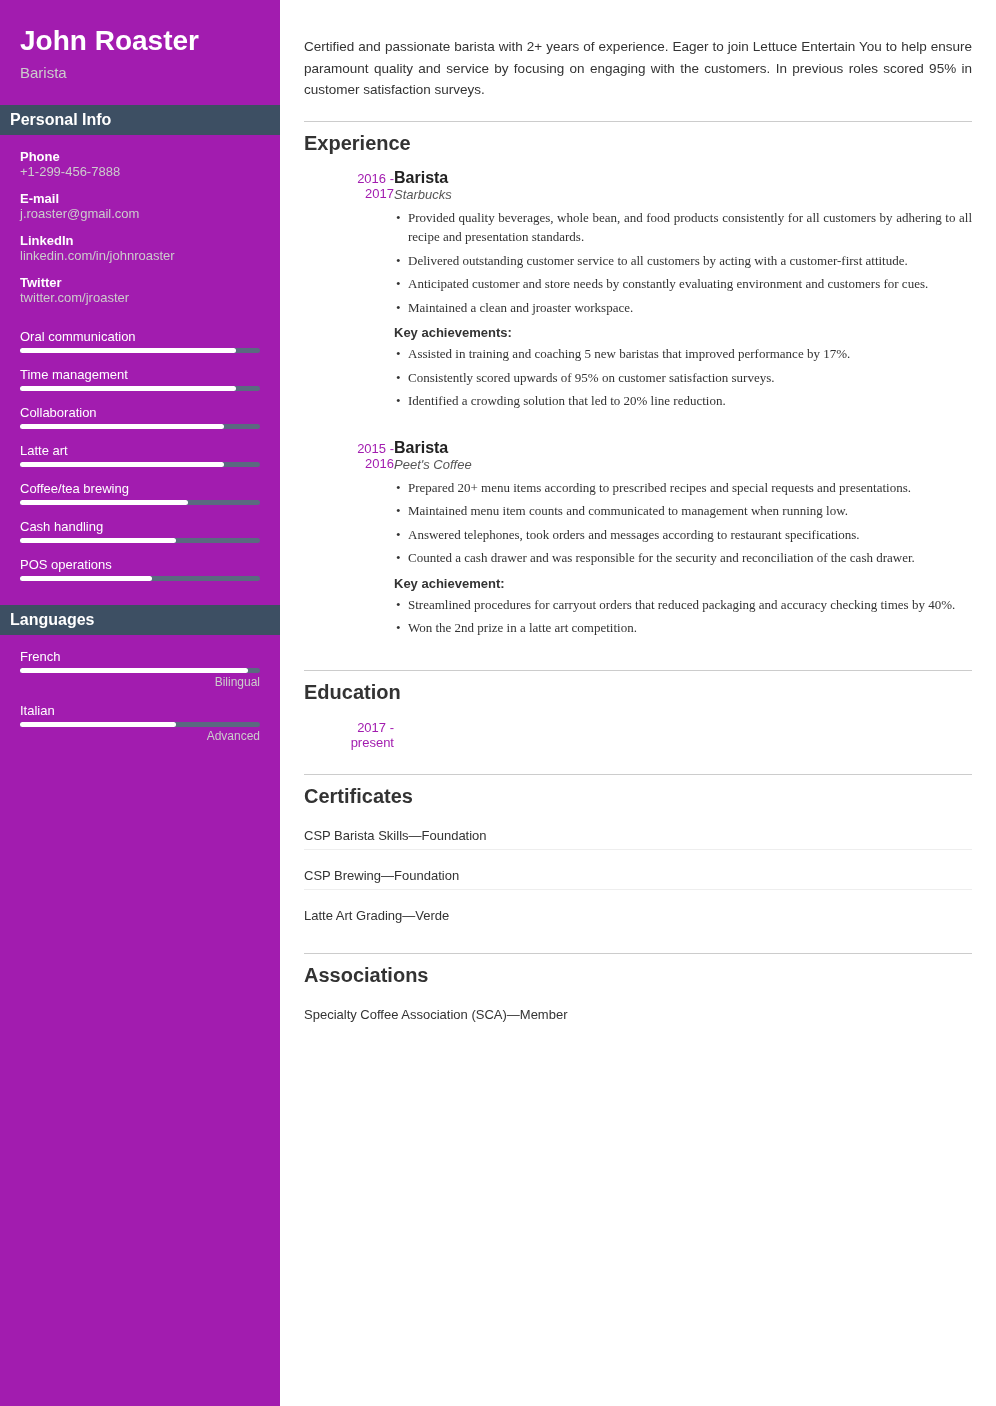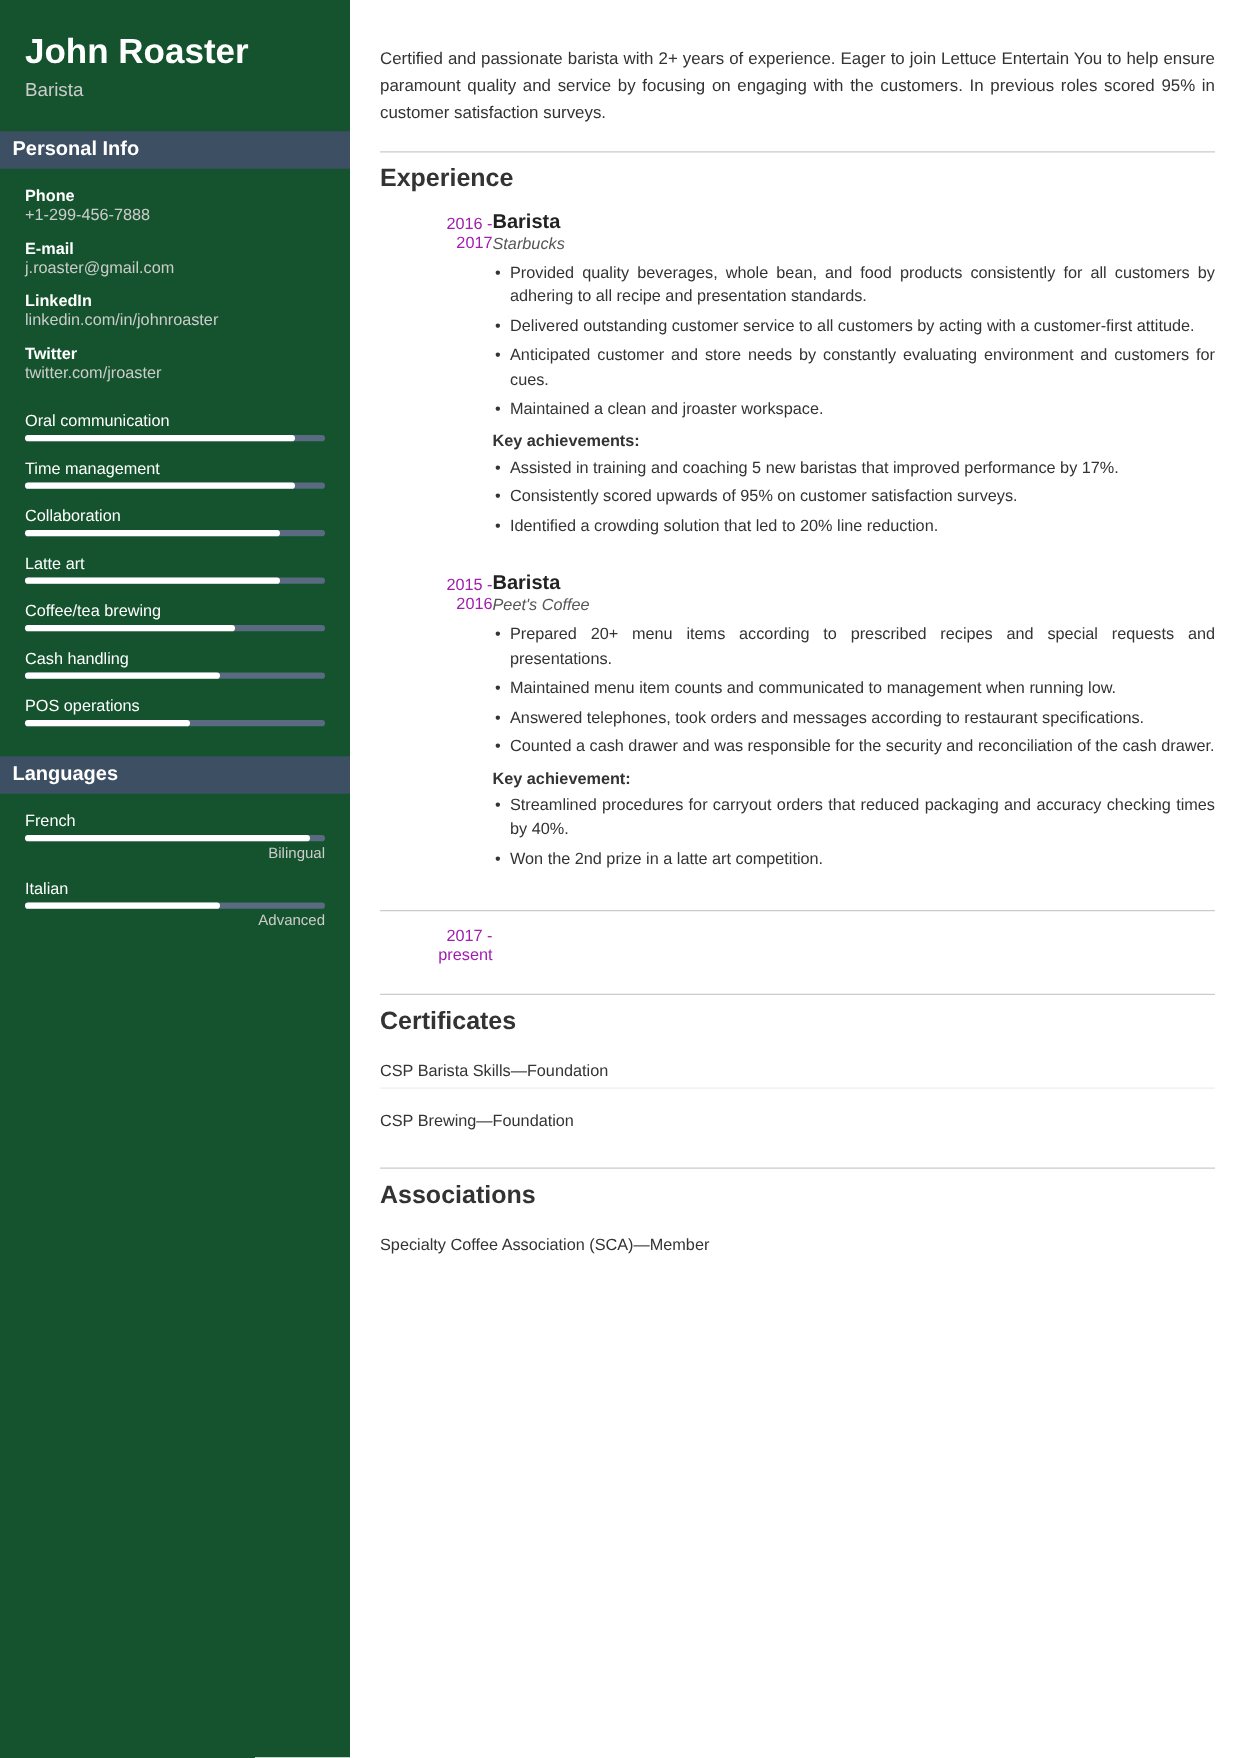--- a/index.html
+++ b/index.html
@@ -1,20 +1,20 @@
 <!DOCTYPE html>
 <html><head>
   <meta charset="utf-8">
   <style>
     * { margin: 0; padding: 0; box-sizing: border-box; }
     body { font-family: Arial, sans-serif; font-size: 14px; color: #333; background: #fff; width: 996px; }
     .resume-container { display: flex; min-height: 1406px; }
 
     
-    .sidebar { width: 280px; background: #14532d; color: #fff; padding: 24px 20px; flex-shrink: 0; }
+    .sidebar { width: 280px; background: #a21caf; color: #fff; padding: 24px 20px; flex-shrink: 0; }
     .sidebar h1 { font-size: 28px; font-weight: 700; color: #fff; line-height: 1.2; margin-bottom: 6px; }
     .sidebar .job-title { font-size: 15px; color: #ccc; margin-bottom: 24px; }
     .sidebar-section { margin-bottom: 24px; }
     .sidebar-section h2 { font-size: 16px; font-weight: 700; color: #fff; background: #3d4f63; padding: 6px 10px; margin: 0 -20px 14px -20px; }
     .contact-item { margin-bottom: 12px; }
     .contact-label { font-weight: 700; font-size: 13px; color: #fff; }
     .contact-value { font-size: 13px; color: #ccc; }
     .skill-item { margin-bottom: 14px; }
     .skill-name { font-size: 13px; color: #fff; margin-bottom: 4px; }
     .skill-bar-bg { height: 5px; background: #5a6a80; border-radius: 3px; position: relative; }
@@ -29,21 +29,21 @@
     .main { flex: 1; padding: 36px 24px; }
     .summary-text { font-size: 13.5px; line-height: 1.6; color: #333; margin-bottom: 20px; text-align: justify; }
     .main-section { margin-bottom: 24px; border-top: 1px solid #ccc; padding-top: 10px; }
     .main-section h2 { font-size: 20px; font-weight: 700; color: #333; margin-bottom: 14px; }
     .entry { display: flex; margin-bottom: 20px; }
     .entry-date { width: 90px; font-size: 13px; color: #a21caf; flex-shrink: 0; padding-top: 2px; text-align: right; }
     .entry-content { flex: 1; }
     .entry-title { font-size: 16px; font-weight: 700; color: #222; }
     .entry-org { font-size: 13px; font-style: italic; color: #555; margin-bottom: 6px; }
     .bullet-list { list-style: none; padding: 0; margin: 0 0 8px 0; }
-    .bullet-list li { font-size: 13px; line-height: 1.5; color: #333; padding-left: 14px; position: relative; margin-bottom: 4px; text-align: justify; }
+    .bullet-list li { font-size: 13px; line-height: 1.5; color: #333; padding-left: 14px; position: relative; margin-bottom: 4px; text-align: justify; font-family: Liberation Serif, serif; }
     .bullet-list li::before { content: "•"; position: absolute; left: 2px; }
     .key-achievements { font-weight: 700; font-size: 13px; margin: 6px 0 4px 0; }
     .edu-field { font-size: 13px; color: #555; margin-bottom: 2px; }
     .edu-gpa { font-size: 13px; color: #333; margin-bottom: 2px; }
     .edu-coursework { font-size: 13px; color: #333; }
     .edu-coursework span { font-weight: 700; }
     .cert-list { list-style: none; padding: 0; }
     .cert-list li { font-size: 13px; padding: 6px 0; border-bottom: 1px solid #eee; color: #333; margin-top: 12px; }
     .cert-list li:last-child { border-bottom: none; }
     .assoc-list { list-style: none; padding: 0; }
@@ -186,32 +186,34 @@
         <ul class="bullet-list">
                 <li>Streamlined procedures for carryout orders that reduced packaging and accuracy checking times by 40%.</li>
                 <li>Won the 2nd prize in a latte art competition.</li>
               </ul>
       </div>
     </div>
         </div>
     </div>
 
     <div class="main-section">
+      <h2>Education</h2>
       <div id="education-container">
           <div class="entry">
       <div class="entry-date">2017 -<br>present</div>
     </div>
         </div>
     </div>
 
     <div class="main-section">
       <h2>Certificates</h2>
       <ul class="cert-list" id="cert-container">
           <li>CSP Barista Skills—Foundation</li>
           <li>CSP Brewing—Foundation</li>
+          <li>Latte Art Grading—Verde</li>
         </ul>
     </div>
 
     <div class="main-section">
       <h2>Associations</h2>
       <ul class="assoc-list" id="assoc-container">
           <li>Specialty Coffee Association (SCA)—Member</li>
         </ul>
     </div>
   </div>

